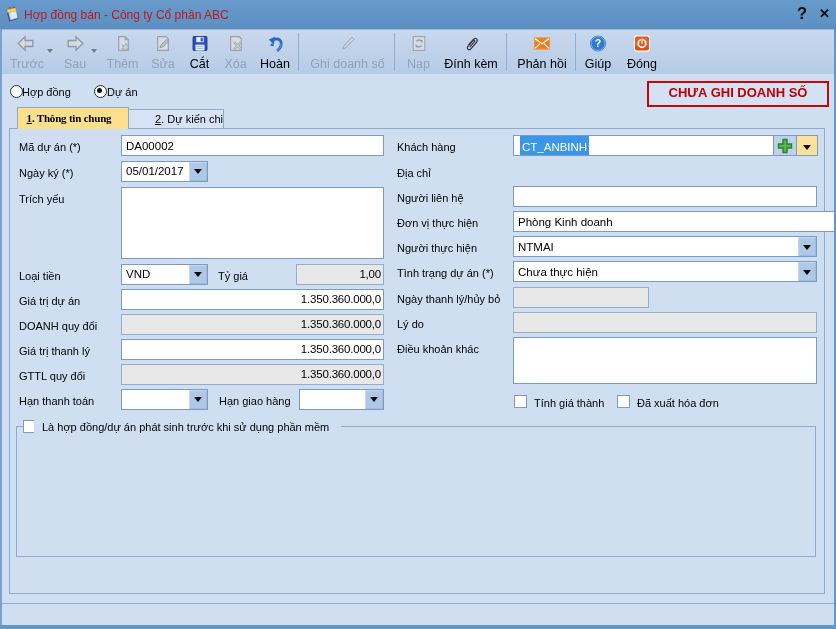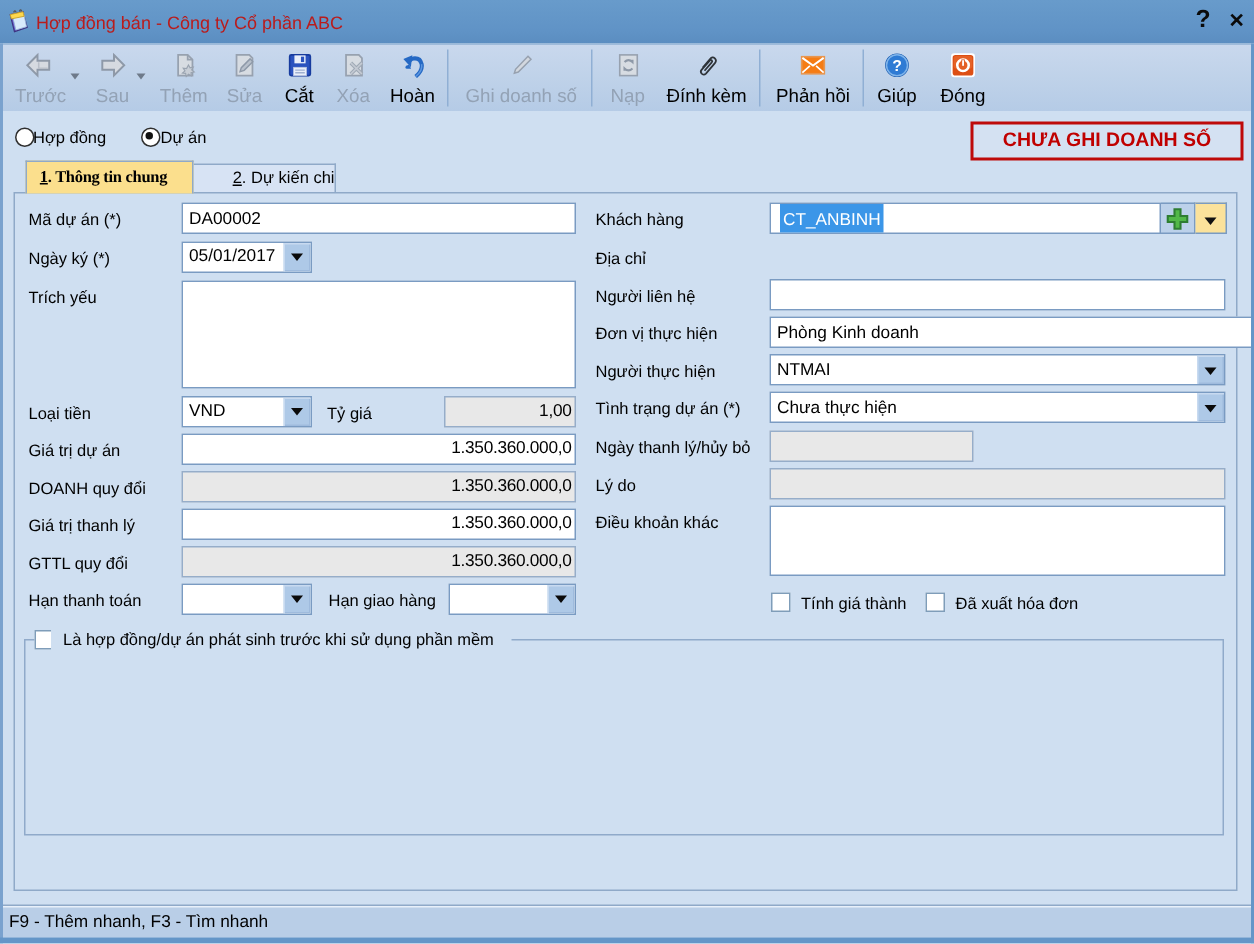--- a/index.html
+++ b/index.html
@@ -258,17 +258,16 @@
   <div class="lbl" style="left:397px;top:342.5px">Điều khoản khác</div>
   <div class="fi" style="left:513px;top:336.5px;width:304px;height:47.5px"></div>
   <div class="cb" style="left:514px;top:394.5px"></div>
   <div class="lbl" style="left:534px;top:396.5px">Tính giá thành</div>
   <div class="cb" style="left:617px;top:394.5px"></div>
   <div class="lbl" style="left:637px;top:396.5px">Đã xuất hóa đơn</div>
   <div id="fs"></div>
   <div class="cb" style="left:23px;top:420px"></div>
   <div class="lbl" style="left:42px;top:420px;background:#CFDFF1;padding-right:12px;box-shadow:-8px 0 0 #CFDFF1;height:14px;line-height:14px">Là hợp đồng/dự án phát sinh trước khi sử dụng phần mềm</div>
   <div id="sline"></div>
-  <div id="status">F9 - Thêm nhanh, F3 - Tìm nhanh</div>
   <div id="bl"></div>
     <div id="br"></div>
     <div id="bb"></div>
 </div>
 
 </body></html>

